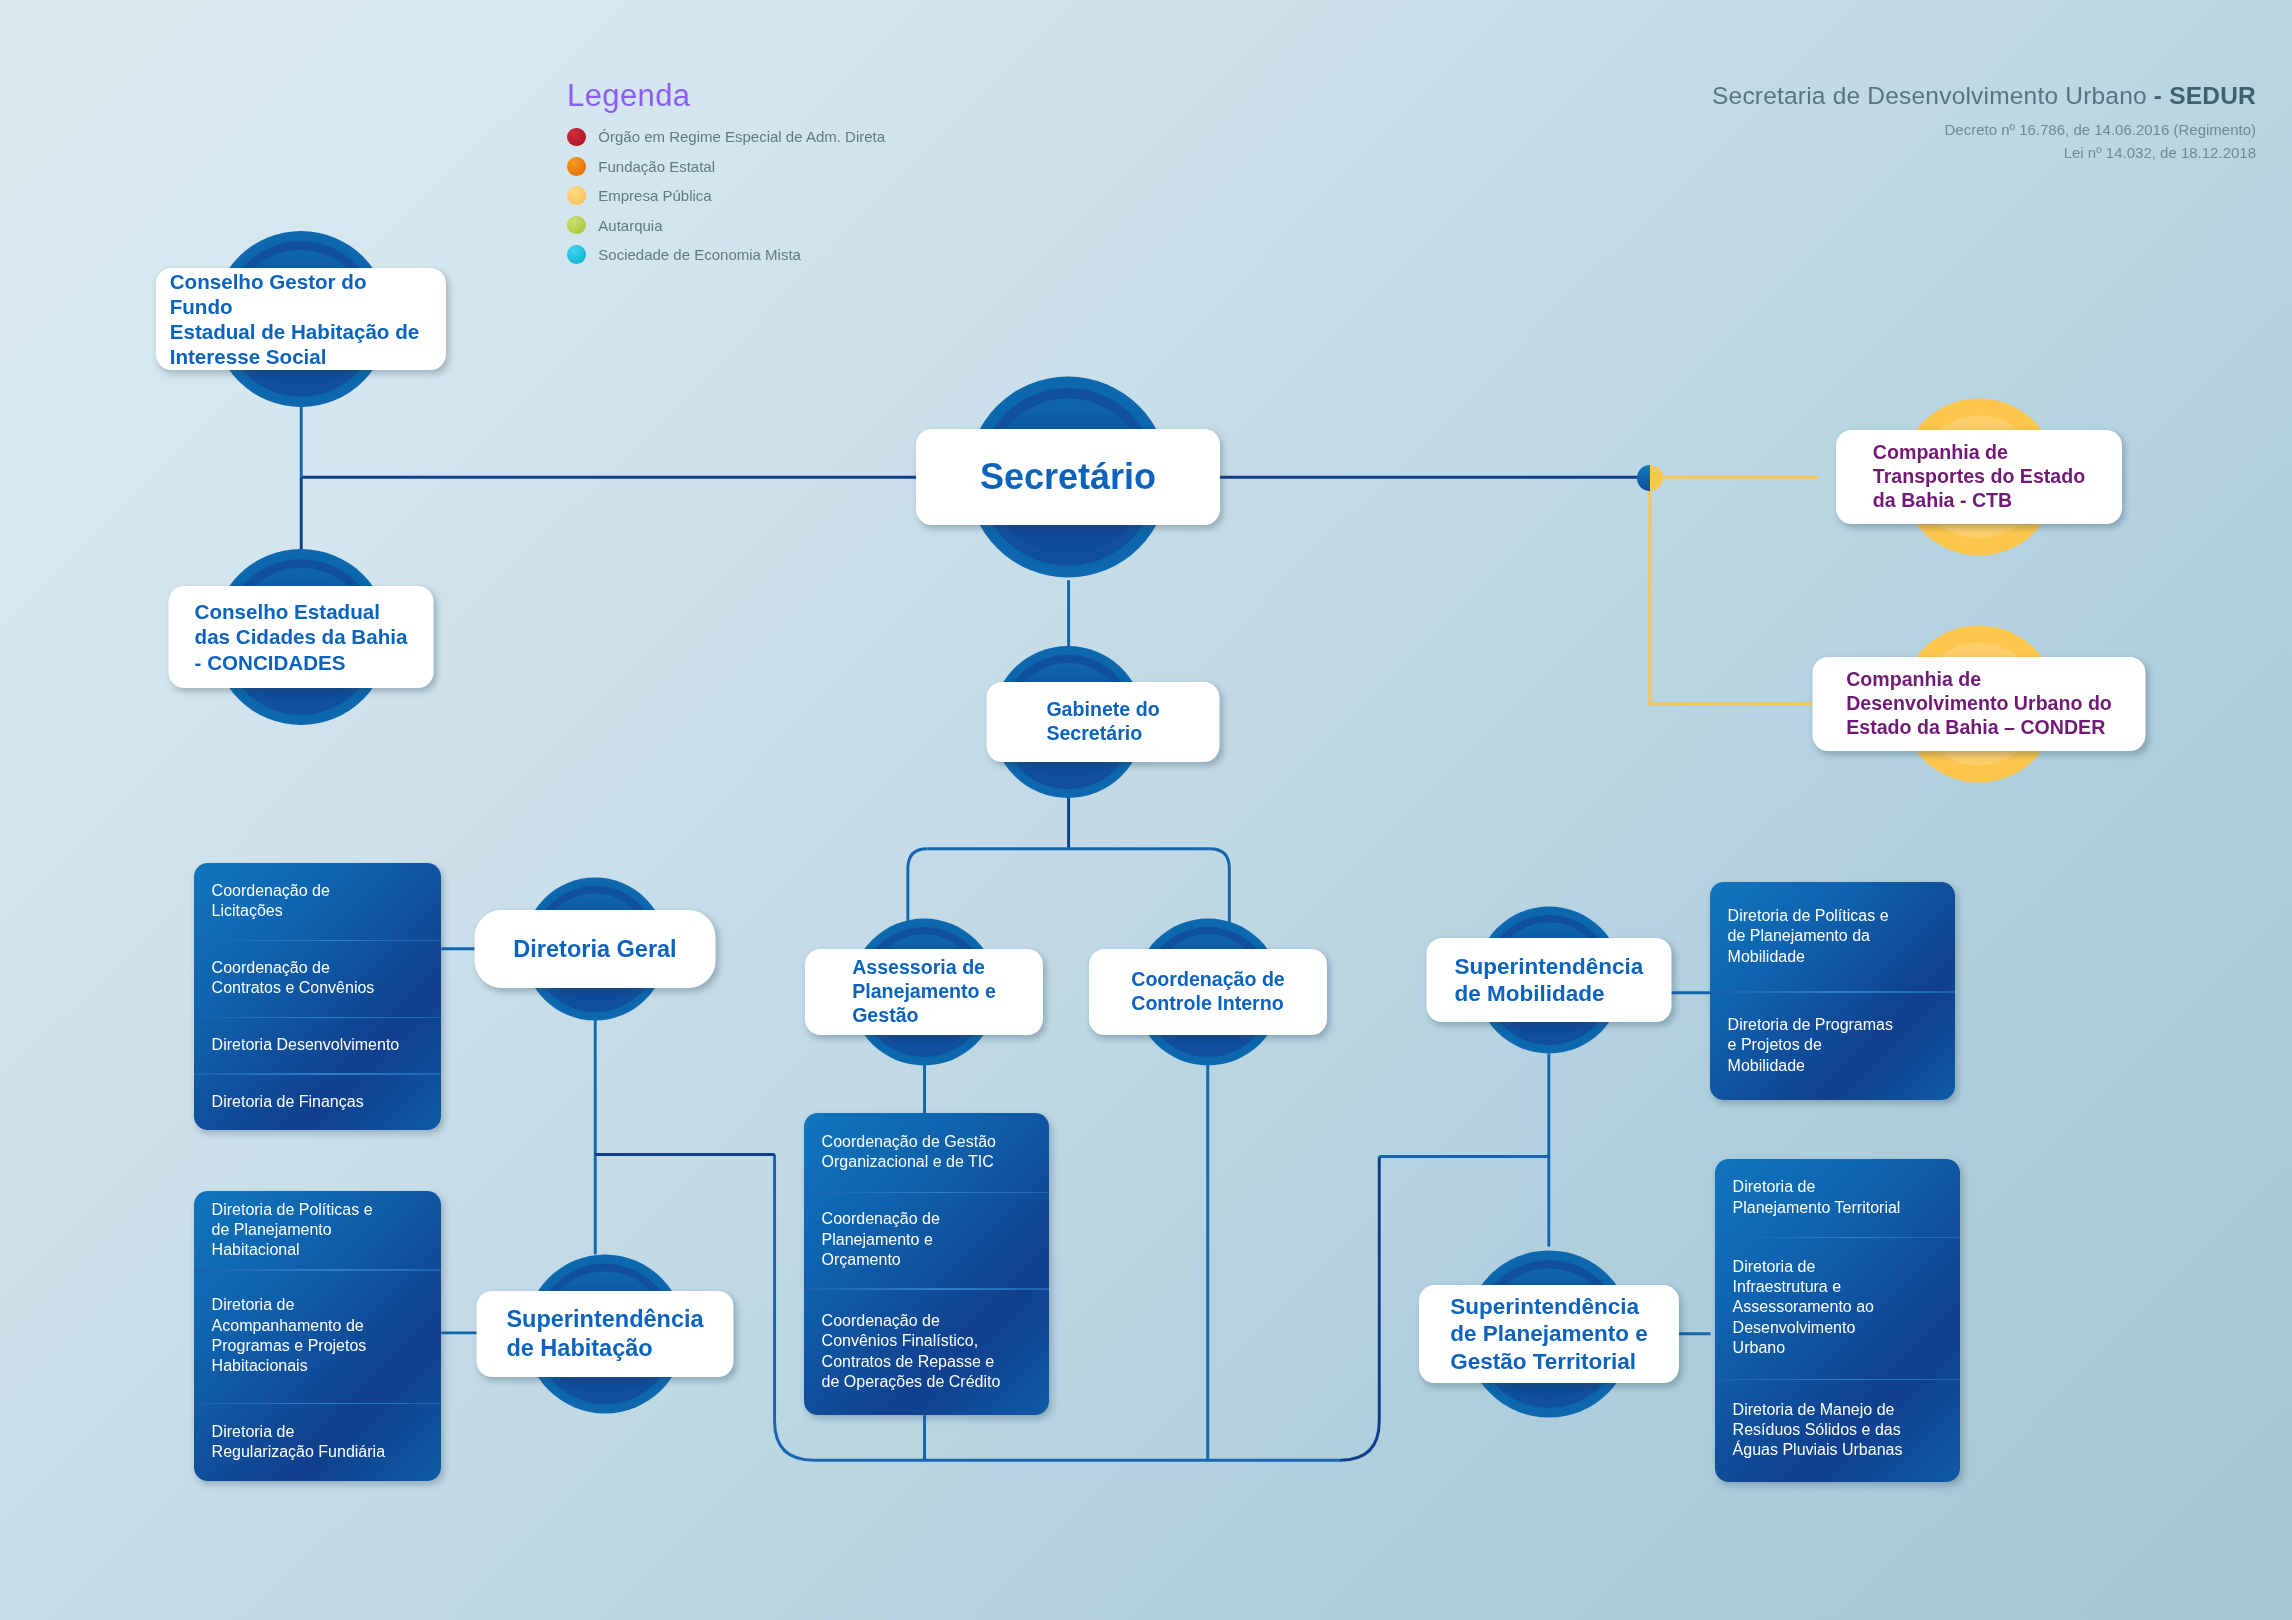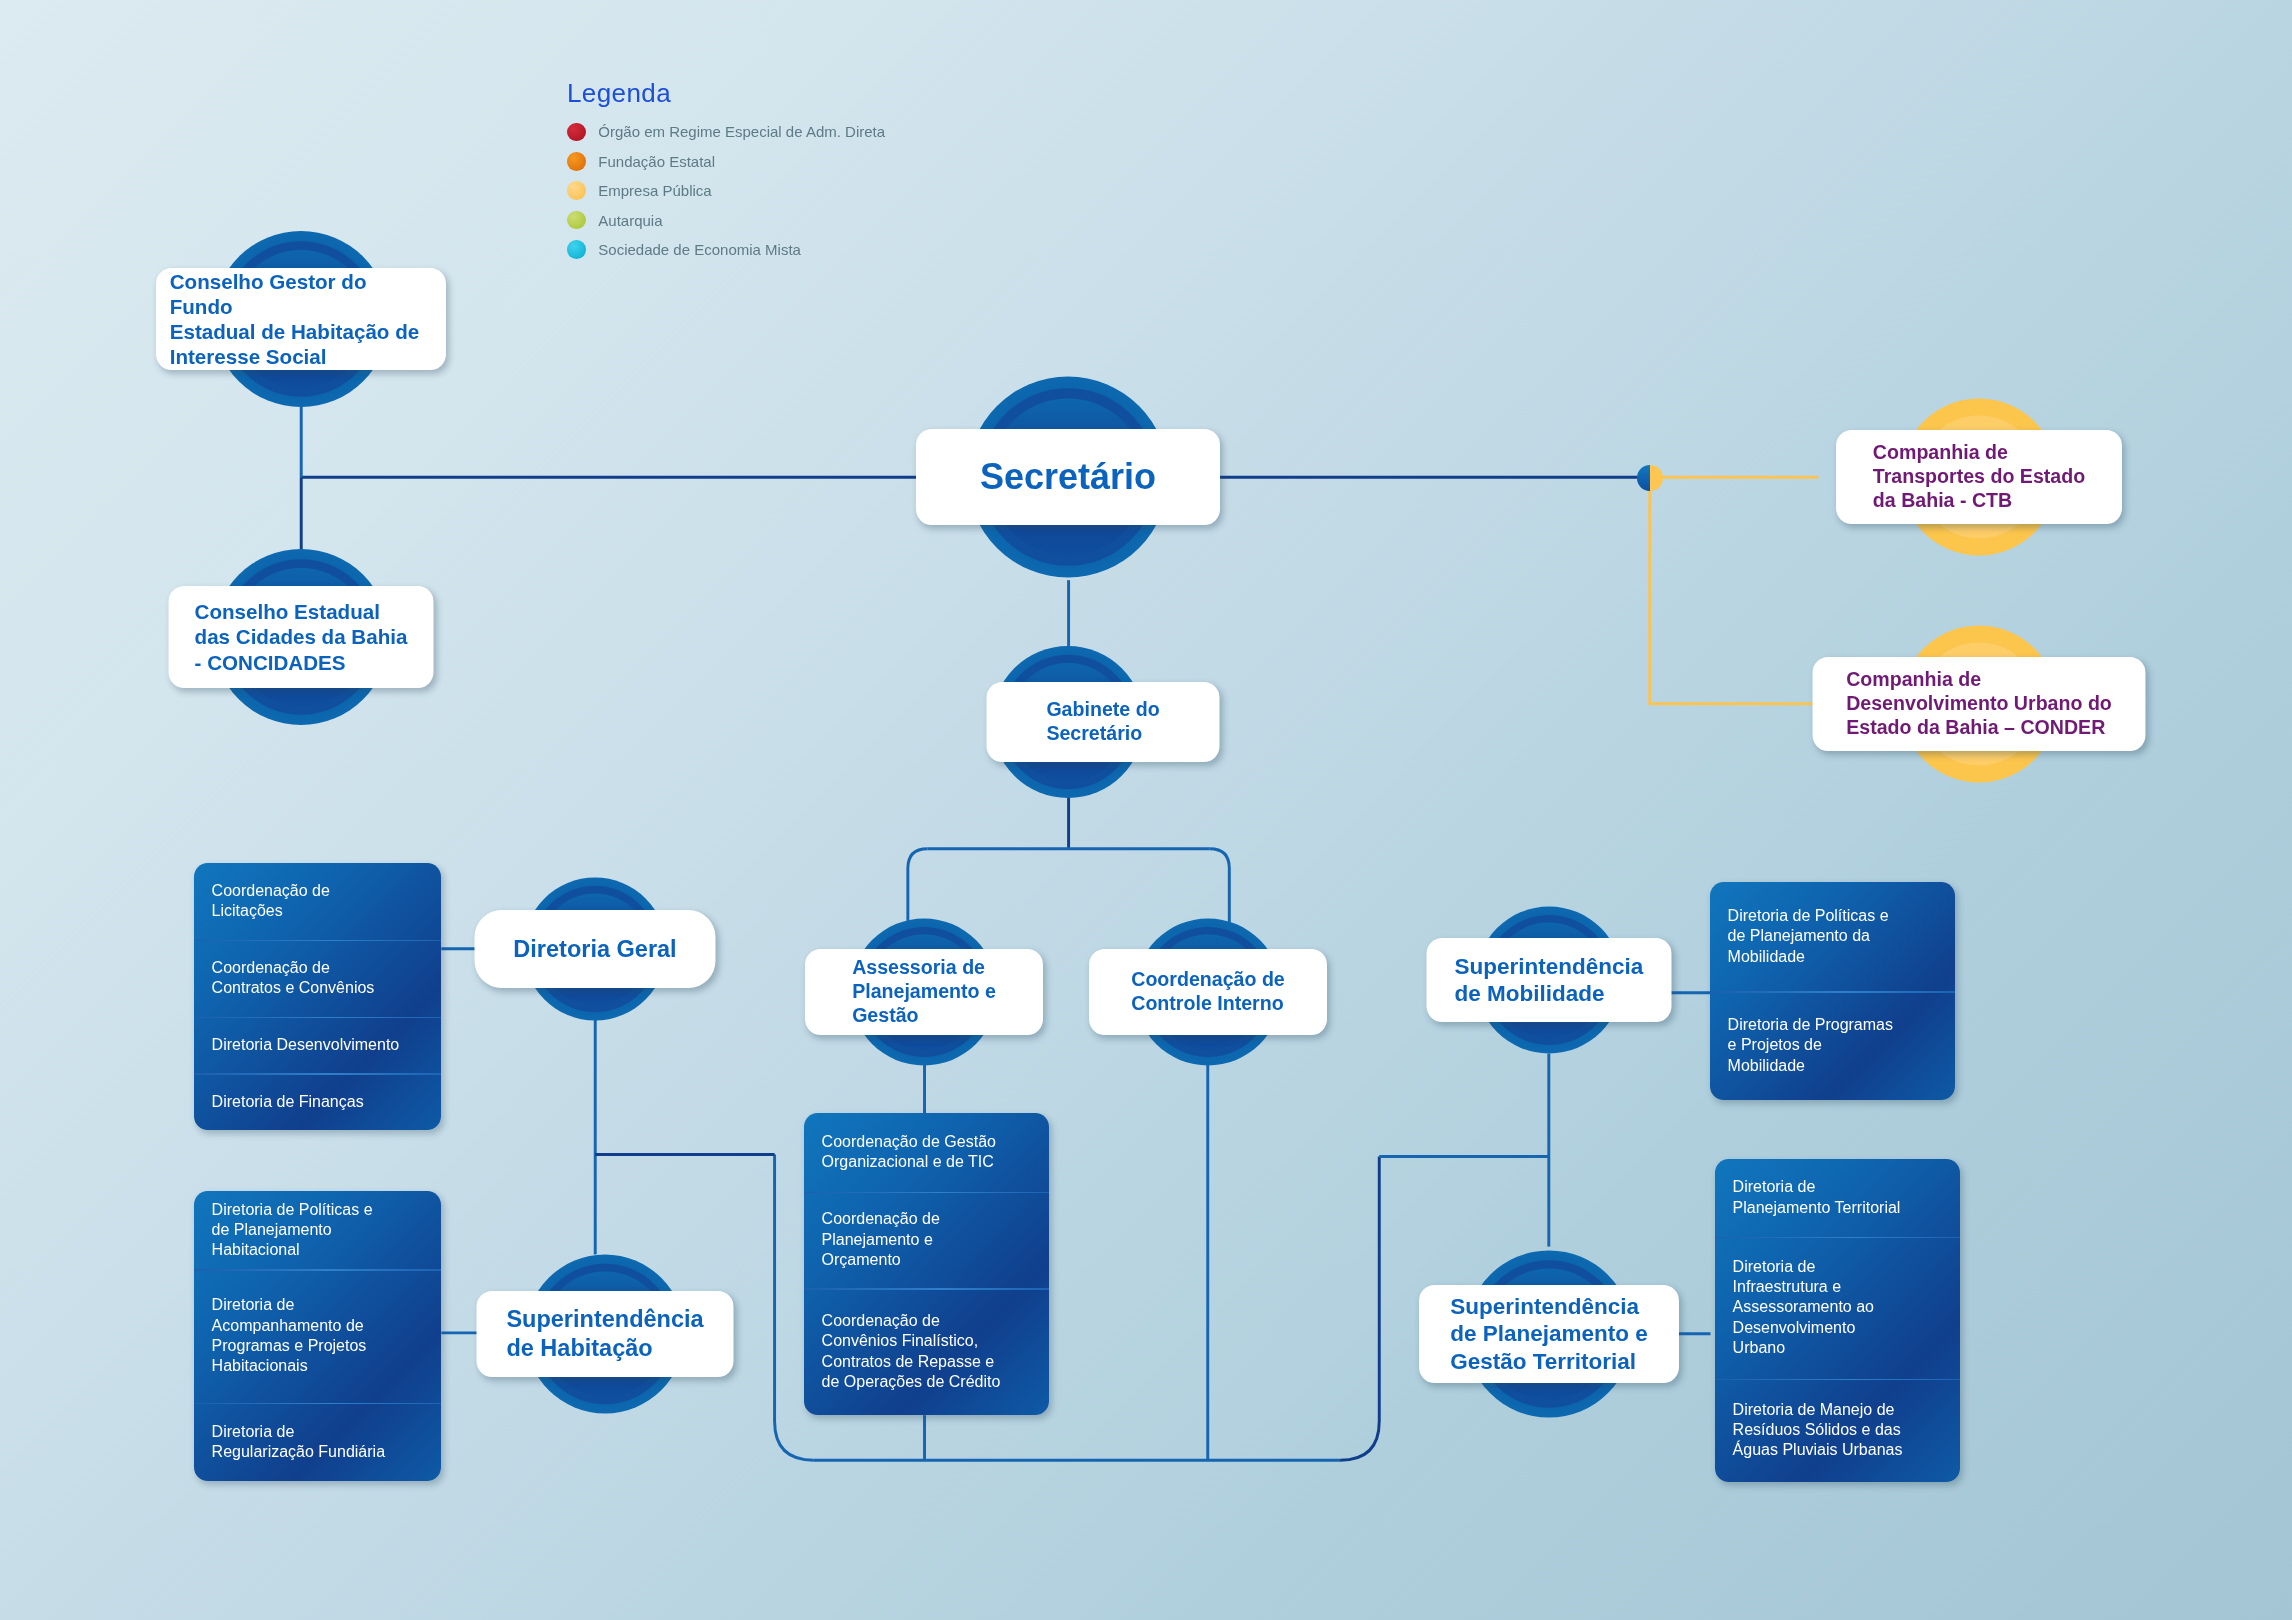--- a/index.html
+++ b/index.html
@@ -9,21 +9,21 @@
     background: linear-gradient(135deg, #dceaf1 0%, #d3e5ed 22%, #c2dae6 48%, #b0cfdd 72%, #a3c5d4 100%);
     position: relative;
     overflow: hidden;
   }
   #canvas { position: absolute; inset: 0; }
   #wires { position: absolute; left: 0; top: 0; width: 2293px; height: 1620px; pointer-events: none; }
 
   
   .legend { position: absolute; left: 567px; top: 78px; }
   .legend-title {
-    font-size: 26px; color: #1d4ed8; letter-spacing: 0.4px;
+    font-size: 31px; color: #8b5cf6; letter-spacing: 0.4px;
     margin-bottom: 13.7px; font-weight: 400;
   }
   .legend-row { display: flex; align-items: center; margin-bottom: 10.8px; }
   .legend-dot {
     width: 18.6px; height: 18.6px; border-radius: 50%; margin-right: 12.7px; flex: none;
   }
   .legend-label { font-size: 15px; color: #5d7b86; white-space: nowrap; }
 
   
   .header { position: absolute; right: 37px; top: 82px; text-align: right; }
@@ -158,20 +158,25 @@
     <div class="legend-row">
       <span class="legend-dot" style="background:radial-gradient(circle at 35% 30%, #cbdd72, #a5c331)"></span>
       <span class="legend-label">Autarquia</span>
     </div>
     <div class="legend-row">
       <span class="legend-dot" style="background:radial-gradient(circle at 35% 30%, #3fd3ef, #06aacd)"></span>
       <span class="legend-label">Sociedade de Economia Mista</span>
     </div>
   </div>
 
+  <div class="header">
+    <div class="header-title"><span>Secretaria de Desenvolvimento Urbano </span><b>- SEDUR</b></div>
+    <div class="header-sub">Decreto nº 16.786, de 14.06.2016 (Regimento)</div>
+    <div class="header-sub">Lei nº 14.032, de 18.12.2018</div>
+  </div>
 
   <div class="node" style="left:301px;top:319px;width:0;height:0;">
     <div class="disc blue" style="width:176px;height:176px;"></div>
     <div class="pill" style="width:290px;height:102px;font-size:20.6px;">
       <span style="white-space:pre-line">Conselho Gestor do Fundo
 Estadual de Habitação de
 Interesse Social</span>
     </div>
   </div>
 

